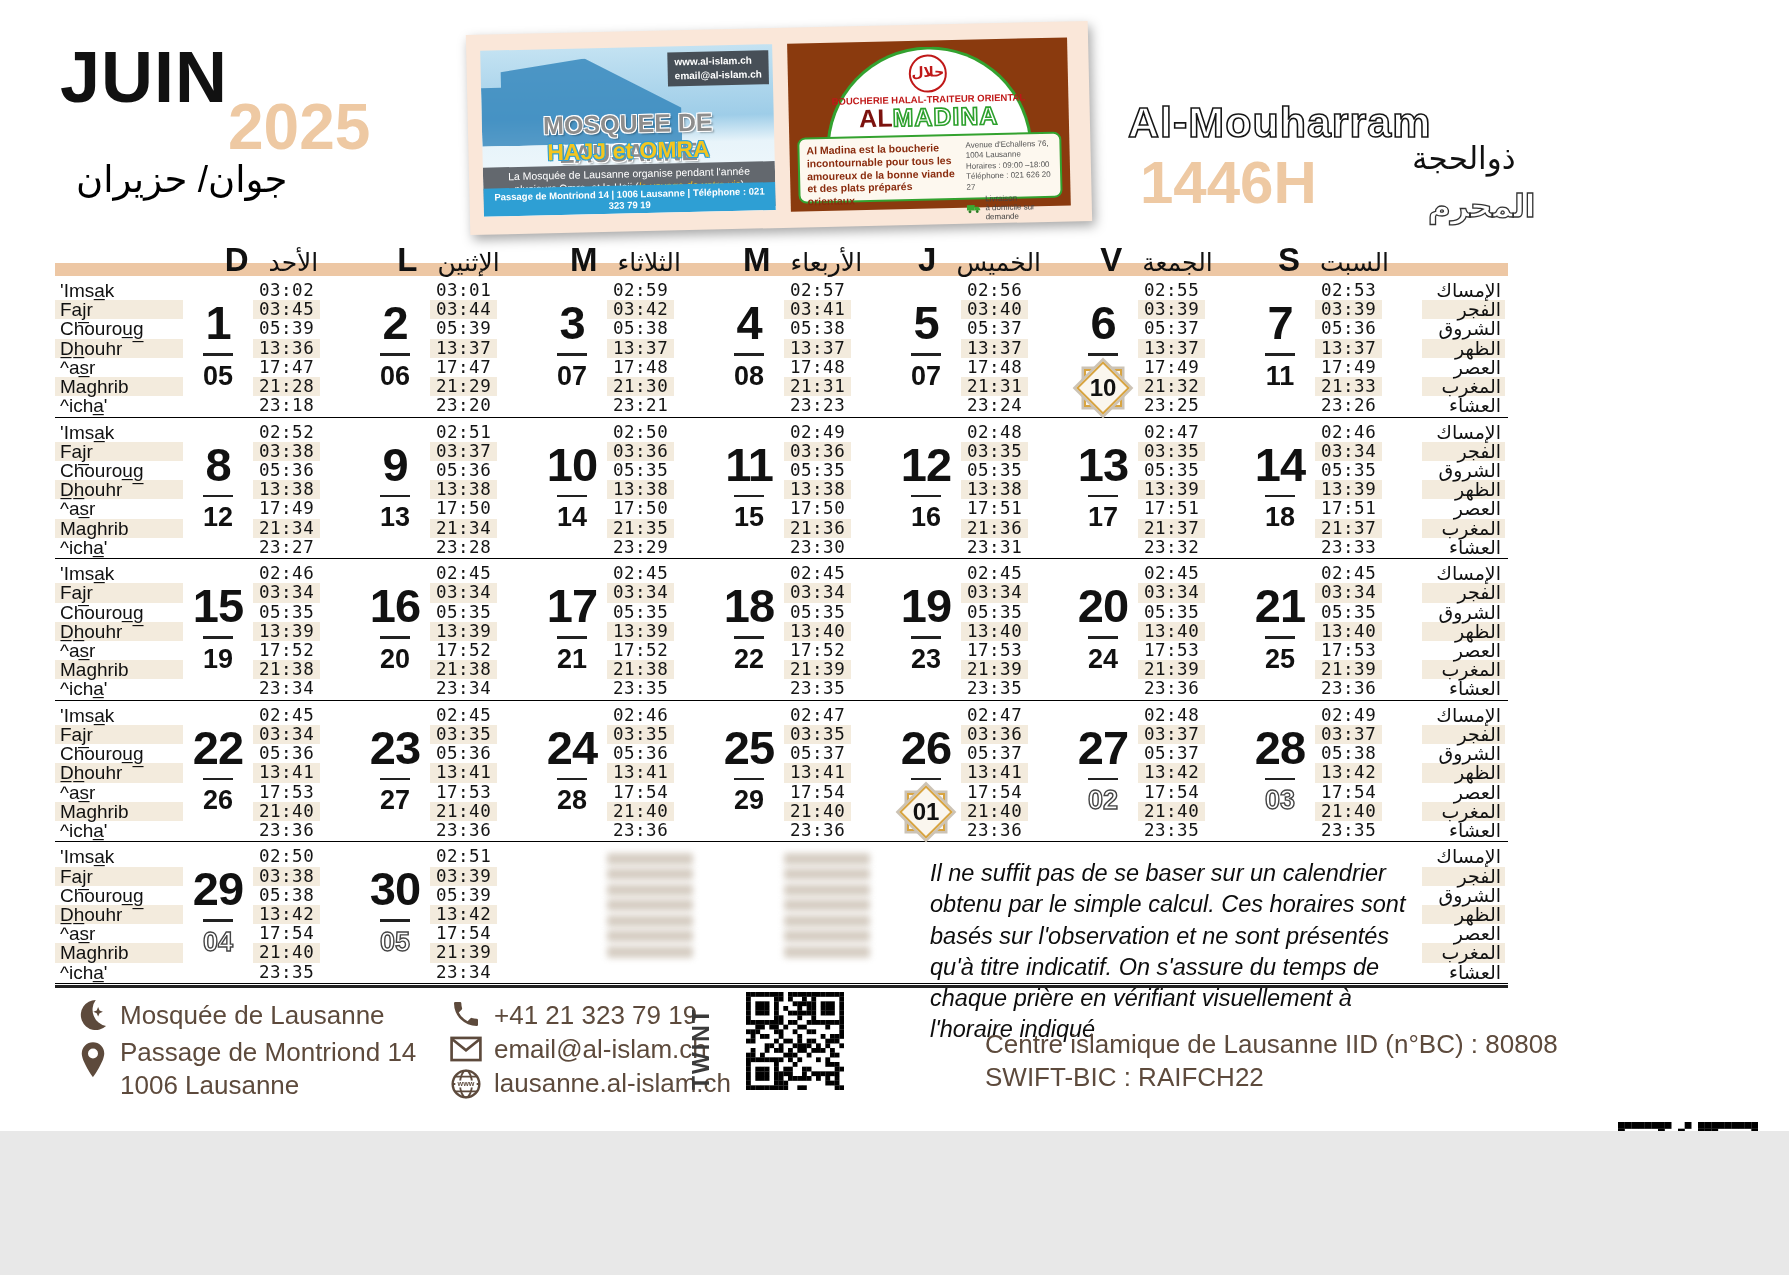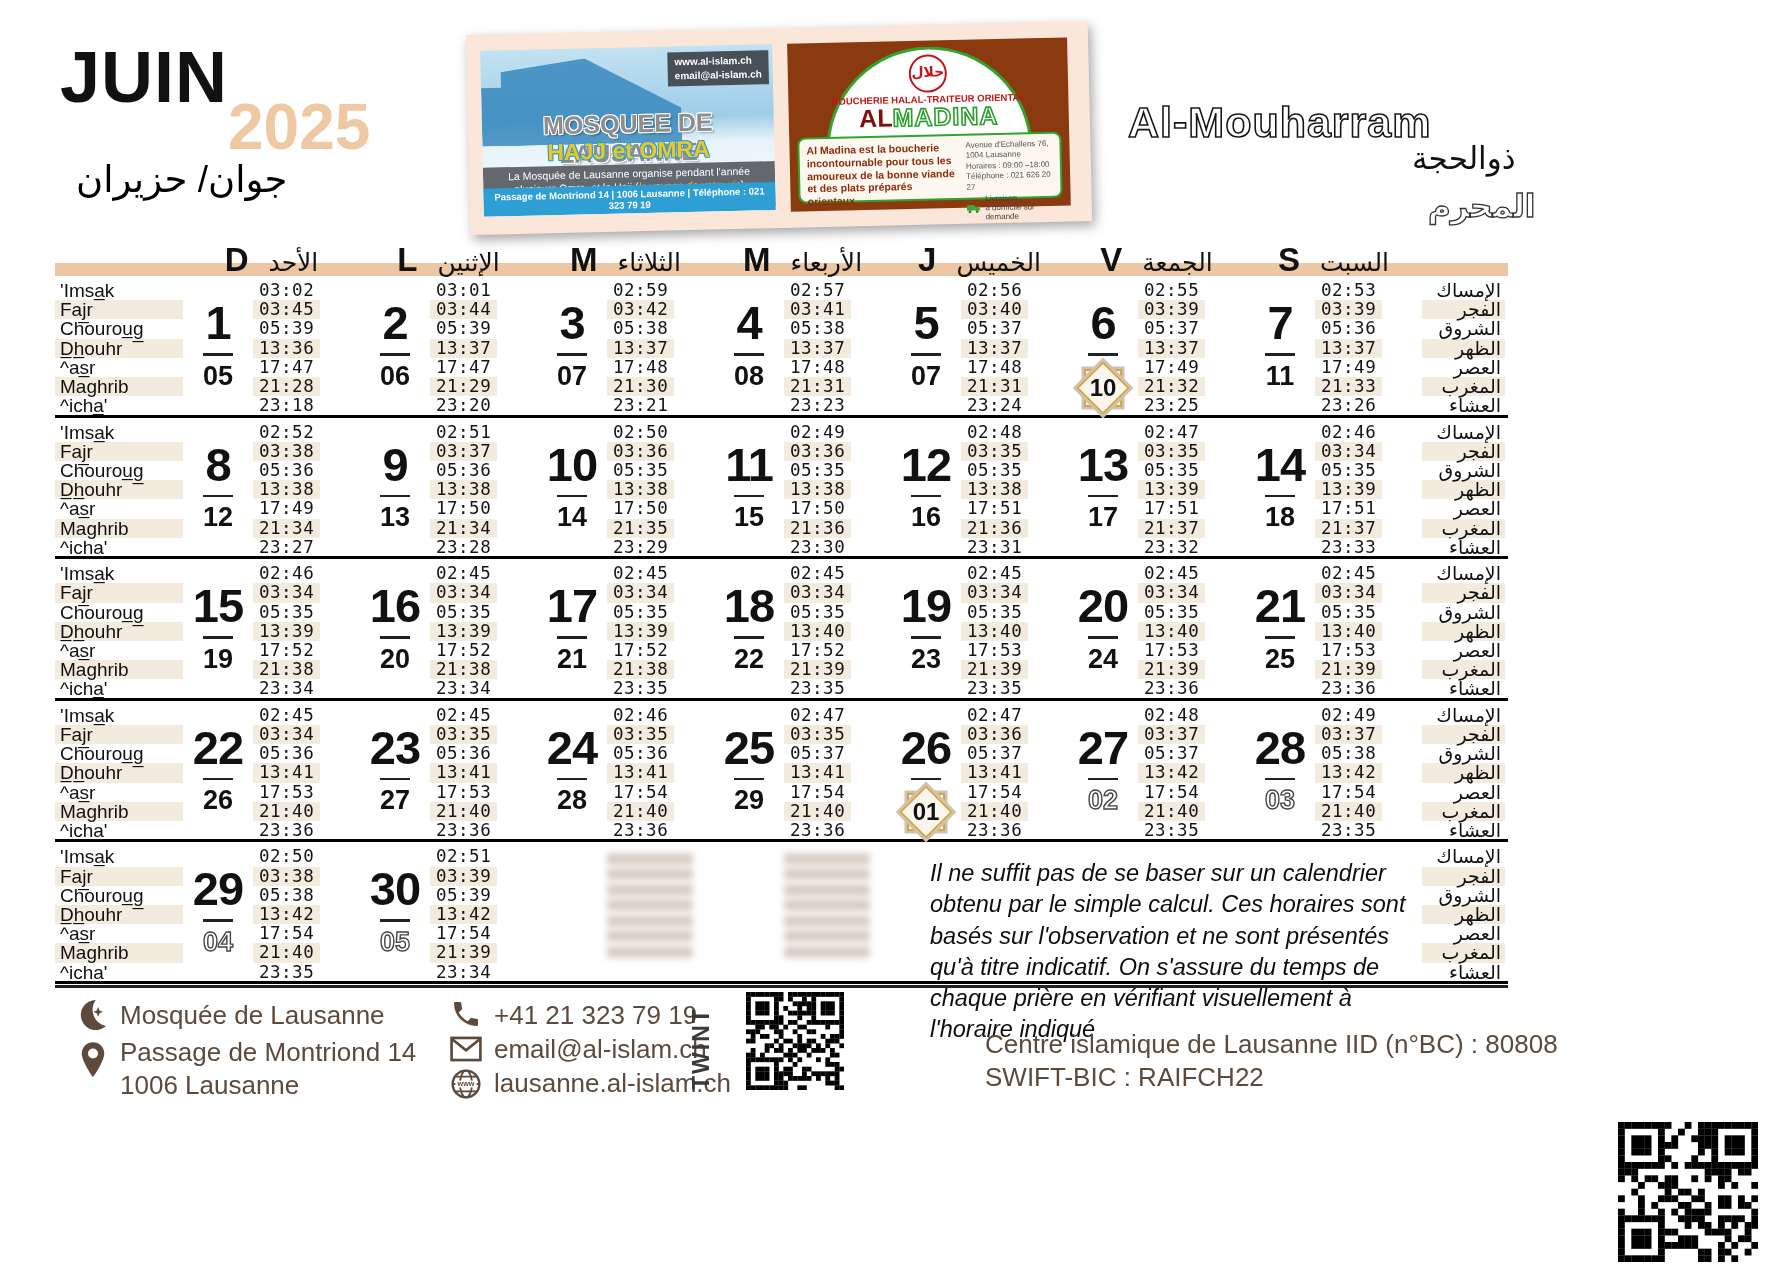--- a/index.html
+++ b/index.html
@@ -1,16 +1,16 @@
 <!DOCTYPE html>
 <html><head>
 <meta charset="utf-8">
 <style>
   html,body{margin:0;padding:0;background:#e8e8e8;}
-  .page{position:relative;width:1789px;height:1275px;background:#fff;overflow:hidden;
+  .page{position:relative;width:1789px;height:1131px;background:#fff;overflow:hidden;
         font-family:"Liberation Sans","DejaVu Sans",sans-serif;color:#111;}
 
   
   .title-fr{position:absolute;left:60px;top:36px;font-size:72px;font-weight:800;letter-spacing:1px;}
   .title-year{position:absolute;left:228px;top:90px;font-size:64px;font-weight:800;color:#eec9a3;text-align:center;}
   .title-ar{position:absolute;left:76px;top:158px;font-size:37px;color:#000000;}
 
   
   .hm1{position:absolute;left:1128px;top:46px;font-size:43px;font-weight:800;}
   .hm2{position:absolute;left:1128px;top:98px;font-size:43px;font-weight:800;color:#fff;
@@ -57,21 +57,21 @@
   
   .wd-bar{position:absolute;left:55px;top:263px;width:1453px;height:13px;background:#edc7a4;}
   .weekday-row{position:absolute;left:183px;top:234px;width:1239px;display:grid;grid-template-columns:repeat(7,177px);}
   .wd{display:flex;align-items:flex-end;justify-content:center;gap:20px;height:42px;}
   .wd-latin{font-size:33px;font-weight:800;line-height:1;}
   .wd-arabic{font-size:25px;line-height:1.1;}
 
   
   .weeks{position:absolute;left:55px;top:276px;width:1453px;}
   .week-row{display:grid;grid-template-columns:128px repeat(7,177px) 86px;height:141.6px;
-       border-bottom:3px solid #000000;box-sizing:border-box;padding-top:4px;position:relative;}
+       border-bottom:1px solid #000000;box-sizing:border-box;padding-top:4px;position:relative;}
   .week-row:last-child{border-bottom:none;}
   .col-labels{padding-top:1px;}
   .plabel{height:19.2px;line-height:19.2px;font-size:19px;padding-left:5px;white-space:nowrap;}
   .col-labels.ar{text-align:right;padding-right:3px;padding-left:0;}
   .col-labels.ar .plabel{padding-left:0;padding-right:4px;}
   .hl{background:#f3ebdd;}
   .day-cell{display:flex;}
   .day-left{width:70px;display:flex;flex-direction:column;align-items:center;padding-top:22px;}
   .day-num{font-size:47px;font-weight:800;line-height:42px;letter-spacing:-1px;}
   .day-rule{width:30px;height:2.5px;background:#222;margin:9px 0 5px;}
@@ -101,20 +101,21 @@
 </head>
 <body>
 
 <div class="page">
 
   <div class="title-fr">JUIN</div>
   <div class="title-year">2025</div>
   <div class="title-ar">جوان/ حزيران</div>
 
   <div class="hm2">Al-Mouharram</div>
+  <div class="hy">1446H</div>
   <div class="ha1">ذوالحجة</div>
   <div class="ha2">المحرم</div>
 
   <div class="ads">
     <div class="ad-mosque">
       <div class="bldg"></div>
       <div class="am-contact">
         <div>www.al-islam.ch</div>
         <div>email@al-islam.ch</div>
       </div>

